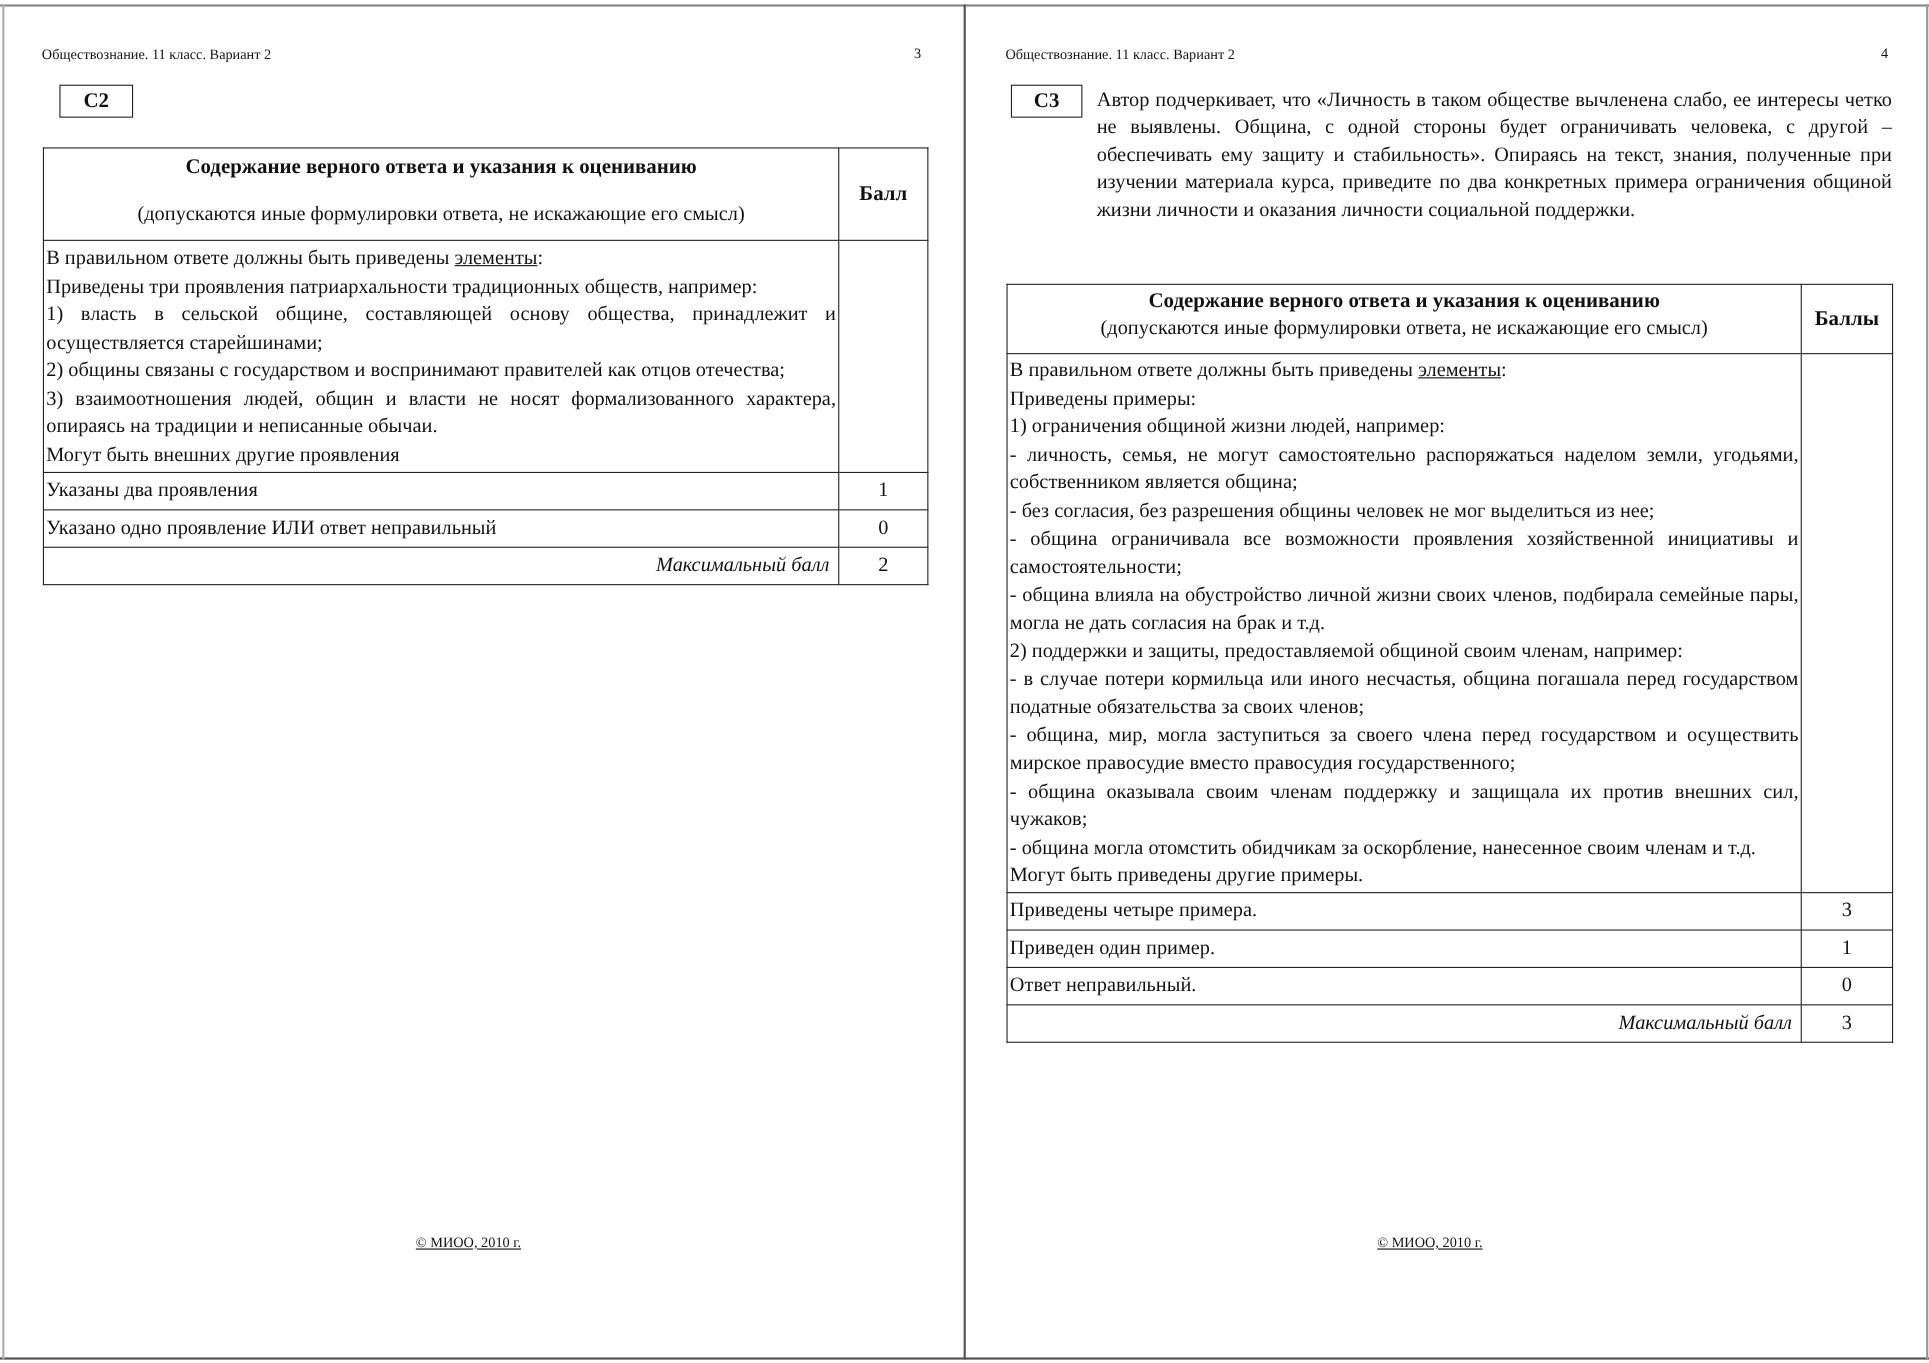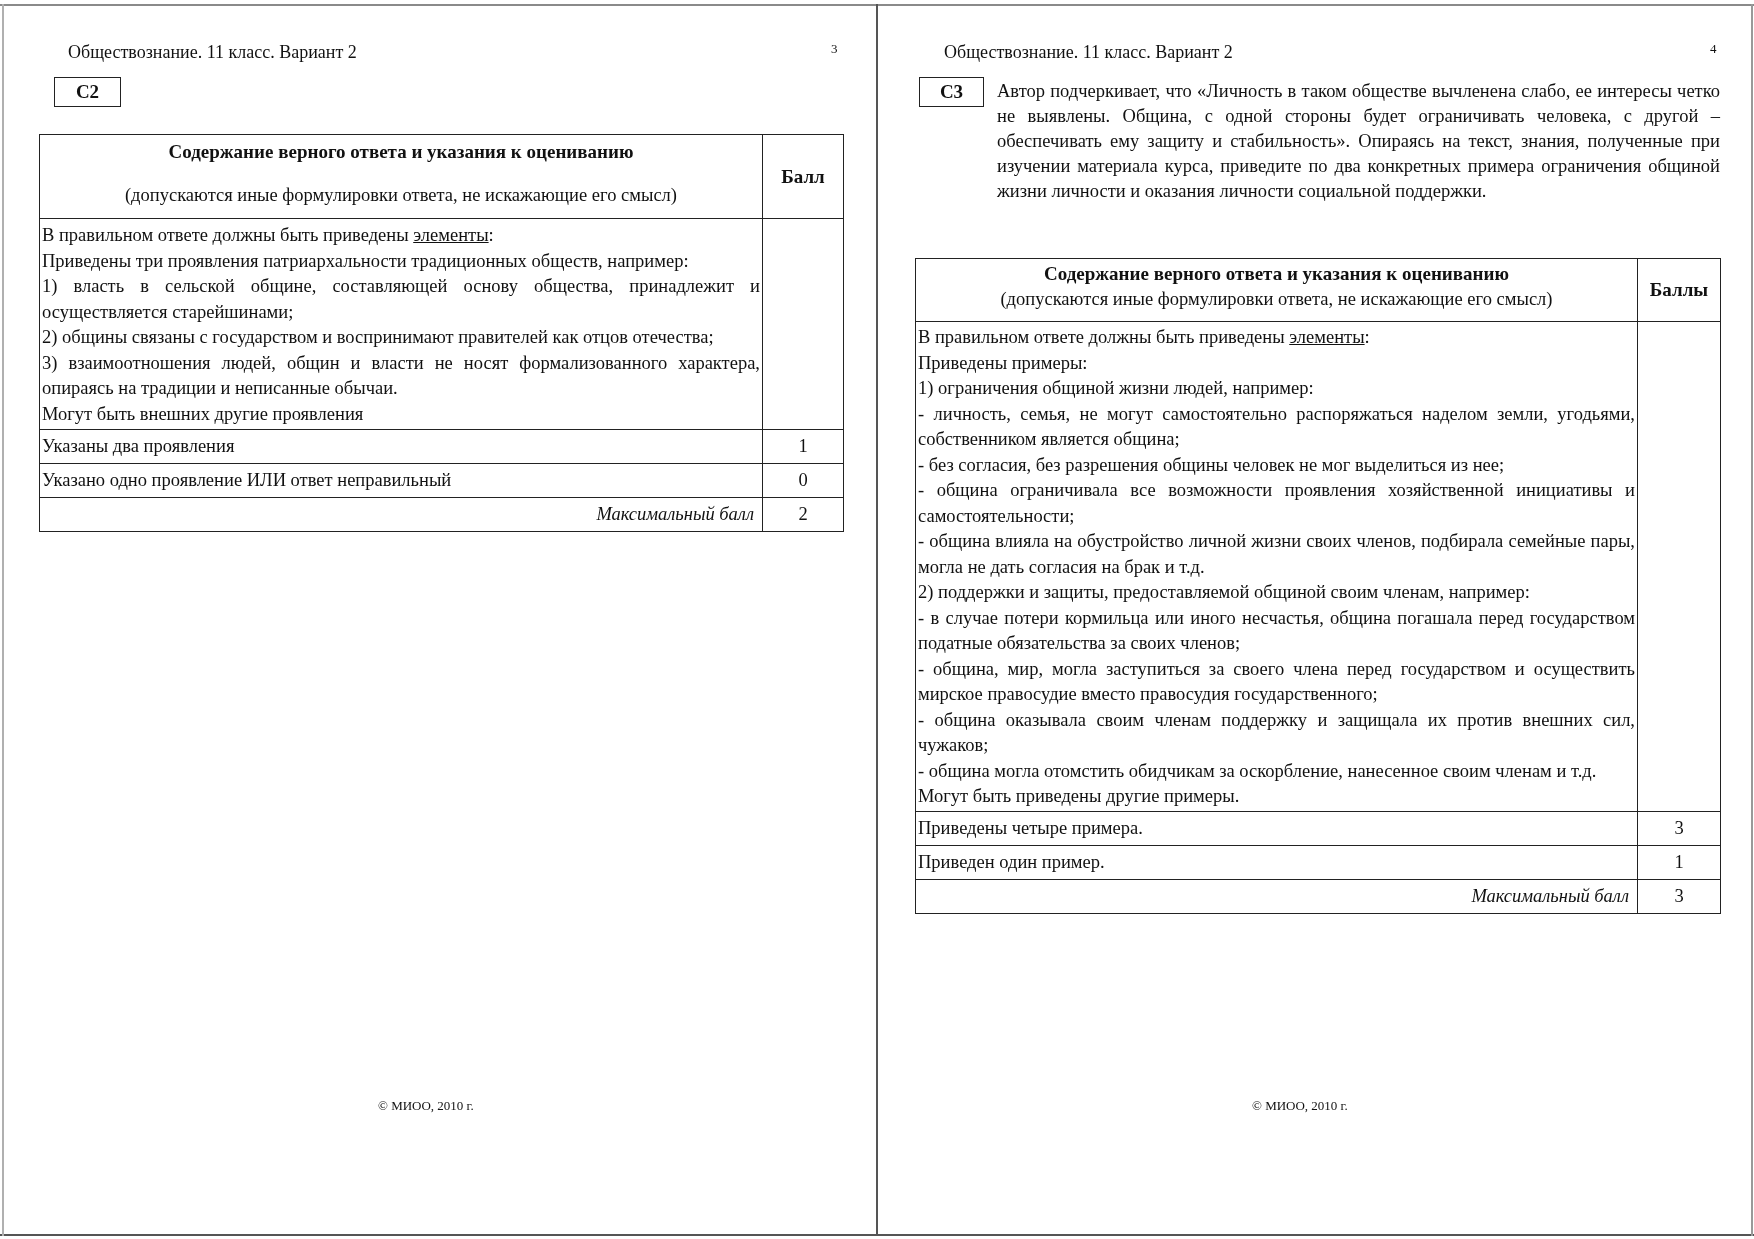--- a/index.html
+++ b/index.html
@@ -7,39 +7,39 @@
     .frame-top { position: absolute; left: 0; top: 4px; width: 1754px; height: 2px; background: #8a8a8a; }
     .frame-bottom { position: absolute; left: 0; top: 1234px; width: 1754px; height: 2px; background: #555; }
     .frame-left { position: absolute; left: 2px; top: 4px; width: 2px; height: 1232px; background: #b0b0b0; }
     .frame-right { position: absolute; left: 1751px; top: 4px; width: 2px; height: 1232px; background: #999; }
     .divider { position: absolute; left: 876px; top: 4px; width: 2px; height: 1232px; background: #555; }
 
     .page { position: absolute; top: 0; height: 1239px; }
     .page.left { left: 4px; width: 872px; }
     .page.right { left: 878px; width: 873px; }
 
-    .running-head { position: absolute; top: 42px; font-size: 18px; font-family: "Liberation Serif", serif; margin-left: 30px; }
+    .running-head { position: absolute; top: 42px; font-size: 13px; font-family: "Liberation Serif", serif; }
     .page-num { position: absolute; top: 41px; font-size: 13px; font-family: "Liberation Serif", serif; }
 
     .task-box { position: absolute; border: 1.5px solid #222; font-weight: bold; font-size: 19px; text-align: center; line-height: 28px; font-family: "Liberation Serif", serif; }
     .task-text { position: absolute; font-size: 18.5px; line-height: 25px; text-align: justify; font-family: "Liberation Serif", serif; }
 
     table.score { position: absolute; border-collapse: collapse; font-family: "Liberation Serif", serif; font-size: 18.5px; }
     table.score td { border: 1.5px solid #222; padding: 0 2px; vertical-align: top; }
     table.score td.score-cell { text-align: center; vertical-align: middle; }
     table.score .hdr-title { font-weight: bold; font-size: 19px; text-align: center; }
     table.score .hdr-sub { text-align: center; }
     table.score .hdr-score { font-weight: bold; font-size: 19px; text-align: center; vertical-align: middle; }
     table.score .content p { margin: 0; line-height: 25.5px; text-align: justify; }
     table.score .row-text { line-height: 33px; }
     table.score .max-row { text-align: right; font-style: italic; padding-right: 8px; }
     .u { text-decoration: underline; }
     .b { font-weight: normal; margin-top: 10px; }
 
-    .footer { position: absolute; top: 1098px; font-size: 13px; font-family: "Liberation Serif", serif; }
+    .footer { position: absolute; top: 1122px; font-size: 13px; font-family: "Liberation Serif", serif; text-decoration: underline; }
   </style>
 </head>
 <body>
 
 <div class="frame-top"></div>
 <div class="frame-bottom"></div>
 <div class="frame-left"></div>
 <div class="frame-right"></div>
 <div class="divider"></div>
 
@@ -123,20 +123,24 @@
     </tr>
     <tr>
       <td class="row-text">Приведены четыре примера.</td>
       <td class="score-cell">3</td>
     </tr>
     <tr>
       <td class="row-text">Приведен один пример.</td>
       <td class="score-cell">1</td>
     </tr>
     <tr>
+      <td class="row-text">Ответ неправильный.</td>
+      <td class="score-cell">0</td>
+    </tr>
+    <tr>
       <td class="row-text max-row">Максимальный балл</td>
       <td class="score-cell">3</td>
     </tr>
   </tbody>
     </table>
 
   <div class="footer" style="left:374px;">© МИОО, 2010 г.</div>
 </div>
 
 </body></html>

